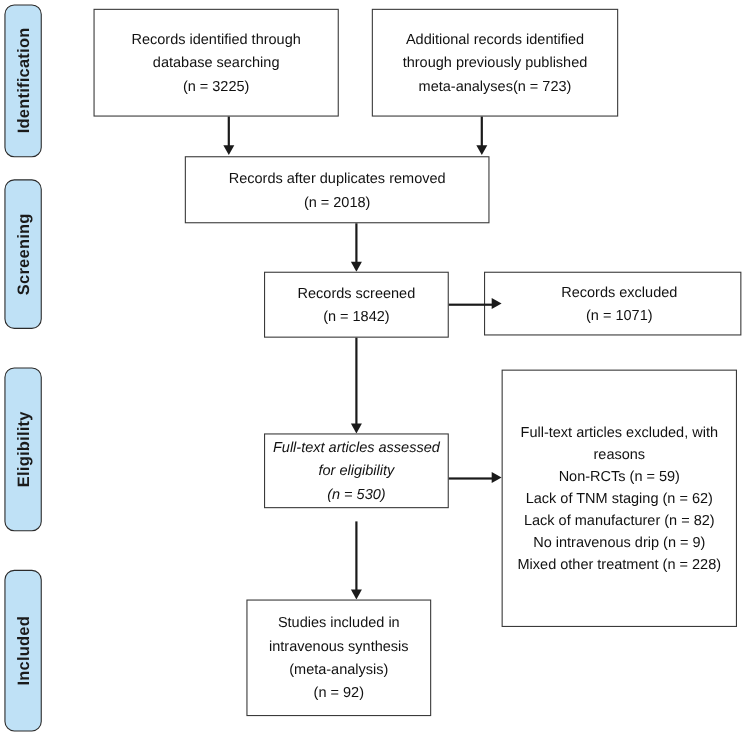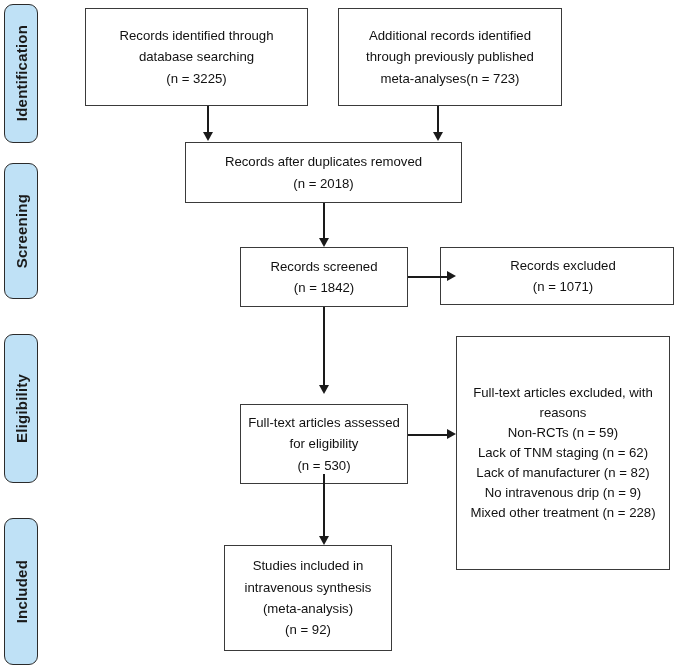--- a/index.html
+++ b/index.html
@@ -119,21 +119,21 @@
     <div class="line">through previously published</div>
     <div class="line">meta-analyses(n = 723)</div>
   </div>
 
   <div class="vline" style="left:207px; top:106px; height:27px;"></div>
   <div class="arrow-down" style="left:202.5px; top:132px;"></div>
 
   <div class="vline" style="left:437px; top:106px; height:27px;"></div>
   <div class="arrow-down" style="left:432.5px; top:132px;"></div>
 
-  <div class="box" style="left:185px; top:142px; width:277px; height:61px;">
+  <div class="box" style="left:168px; top:142px; width:277px; height:61px;">
     <div class="line">Records after duplicates removed</div>
     <div class="line">(n = 2018)</div>
   </div>
 
   <div class="vline" style="left:323px; top:203px; height:37px;"></div>
   <div class="arrow-down" style="left:318.5px; top:238px;"></div>
 
   <div class="box" style="left:240px; top:247px; width:168px; height:60px;">
     <div class="line">Records screened</div>
     <div class="line">(n = 1842)</div>
@@ -143,21 +143,21 @@
     <div class="line">Records excluded</div>
     <div class="line">(n = 1071)</div>
   </div>
 
   <div class="hline" style="left:408px; top:276px; width:40px;"></div>
   <div class="arrow-right" style="left:447px; top:271px;"></div>
 
   <div class="vline" style="left:323px; top:307px; height:79px;"></div>
   <div class="arrow-down" style="left:318.5px; top:385px;"></div>
 
-  <div class="box" style="left:240px; top:404px; width:168px; height:80px;">
+  <div class="box" style="left:240px; top:394px; width:168px; height:68px;font-style:italic;">
     <div class="line">Full-text articles assessed</div>
     <div class="line">for eligibility</div>
     <div class="line">(n = 530)</div>
   </div>
 
   <div class="box reasons" style="left:456px; top:336px; width:214px; height:234px;">
     <div class="line">Full-text articles excluded, with</div>
     <div class="line">reasons</div>
     <div class="line">Non-RCTs (n = 59)</div>
     <div class="line">Lack of TNM staging (n = 62)</div>

